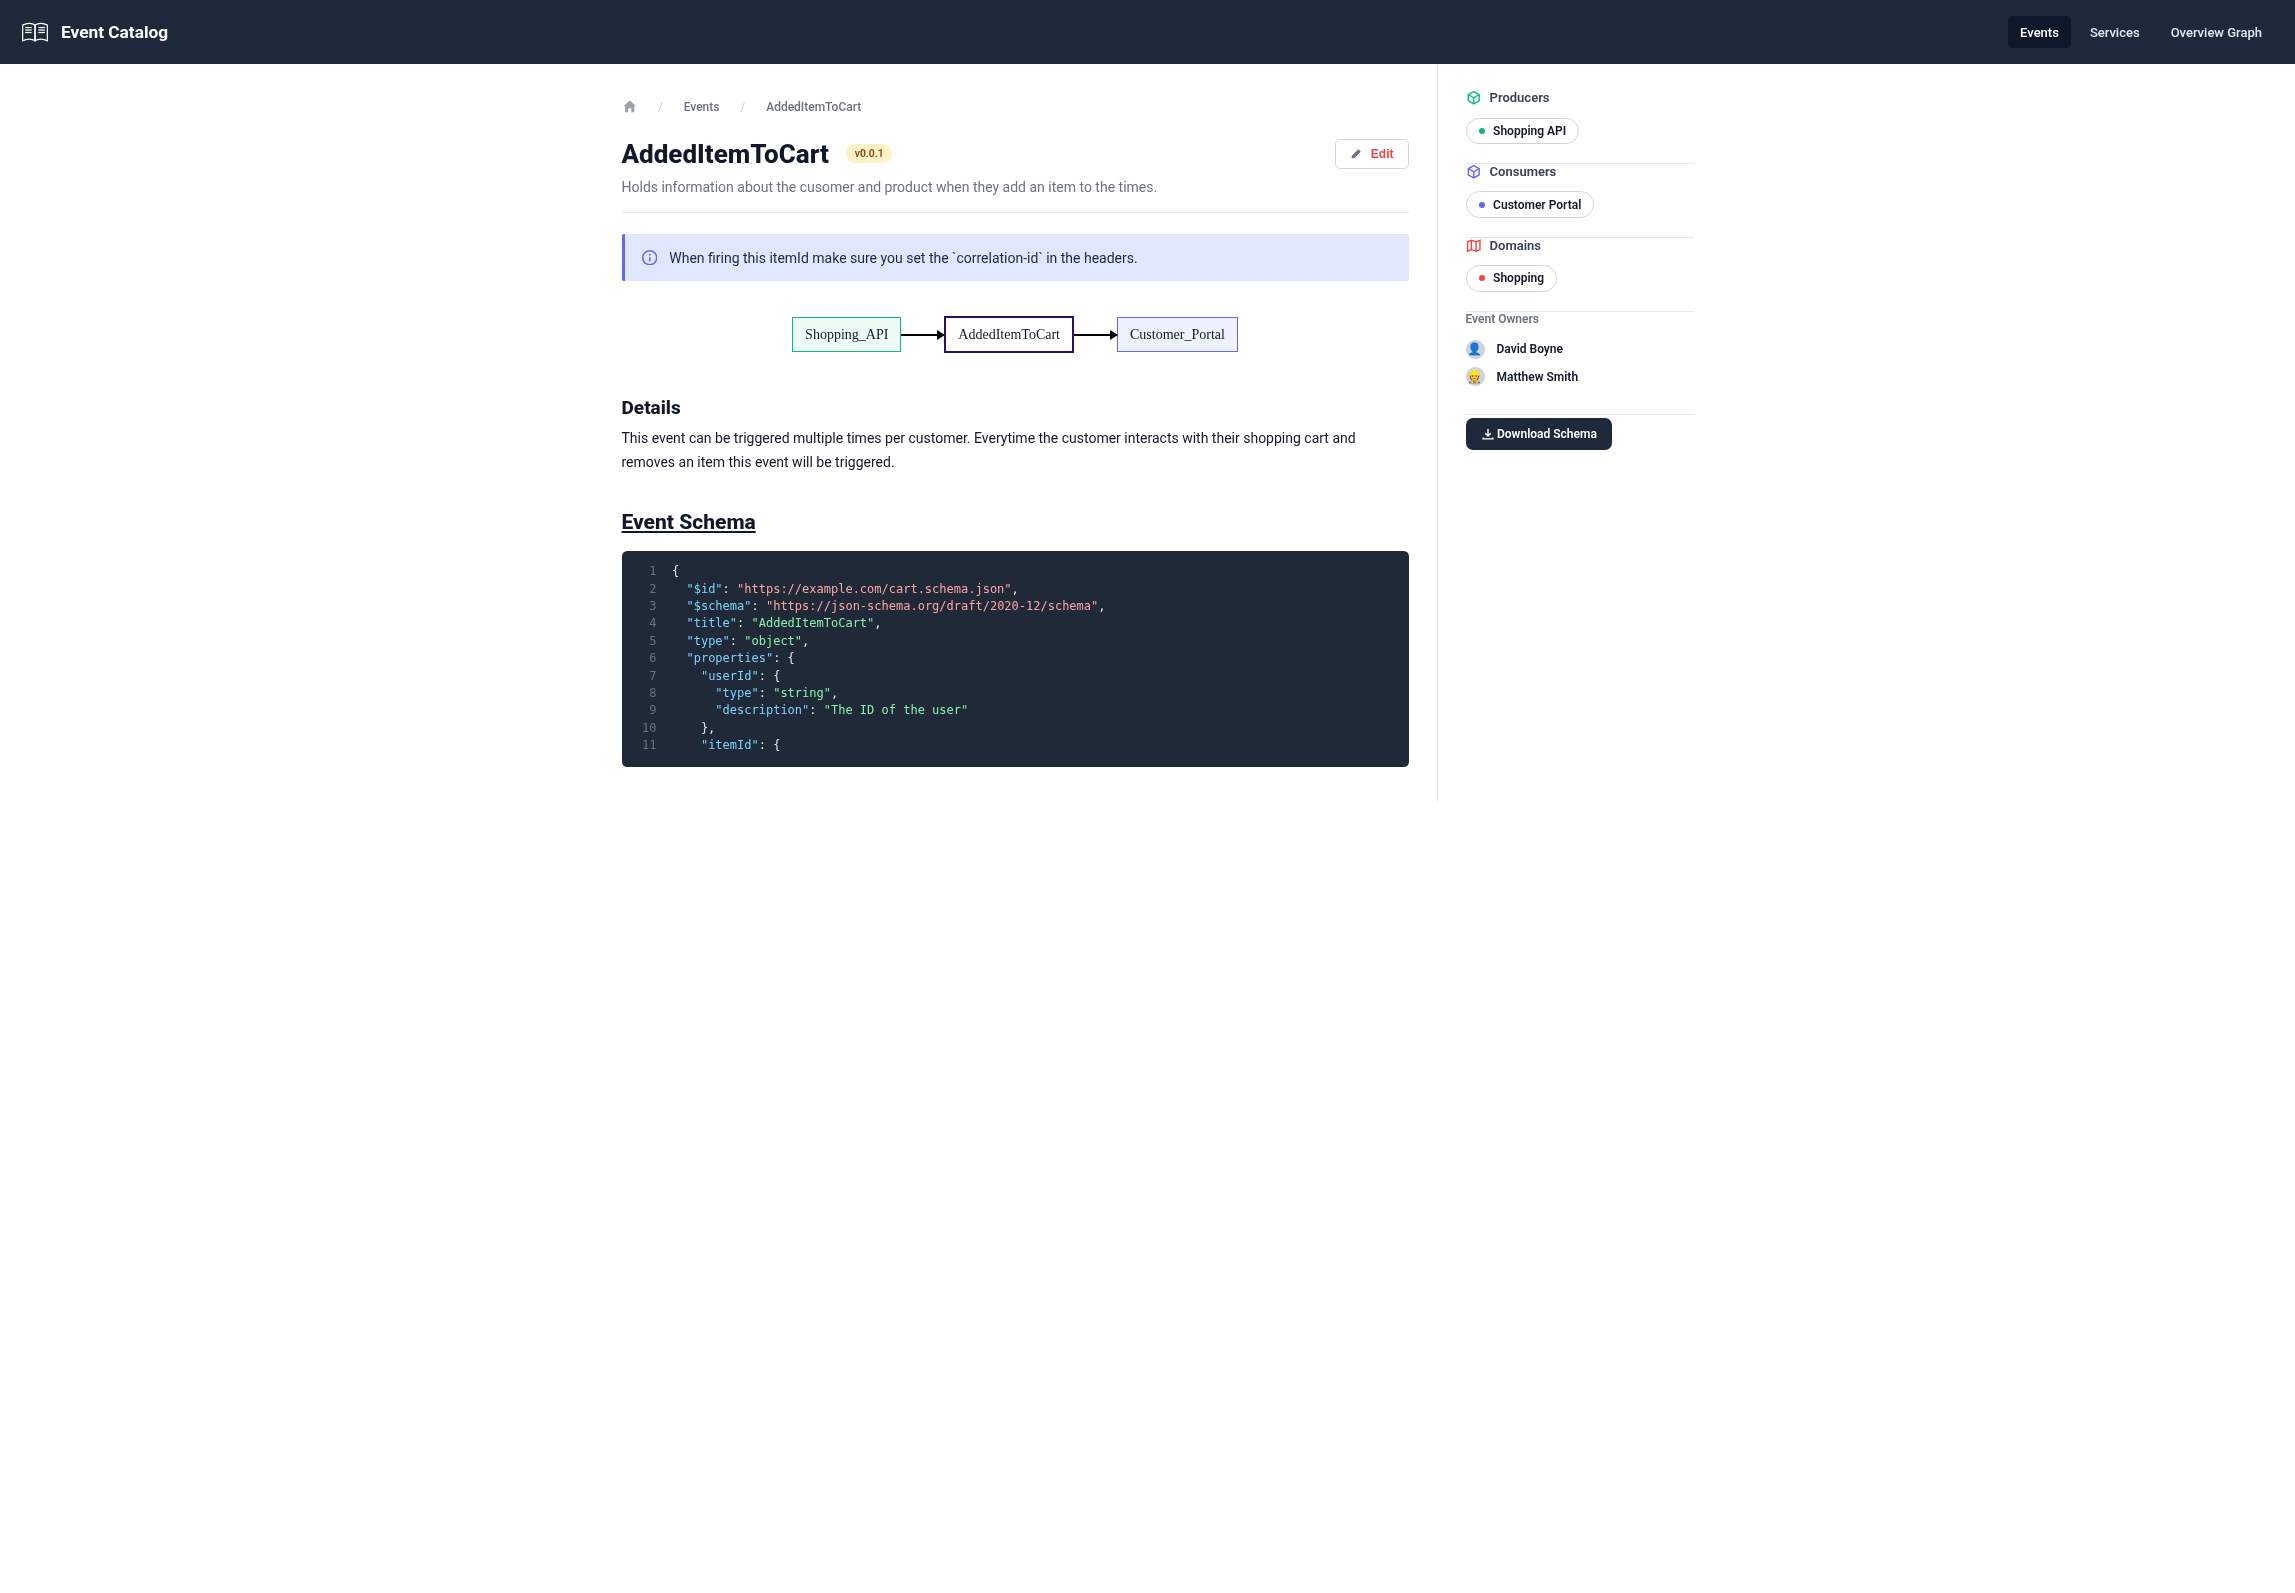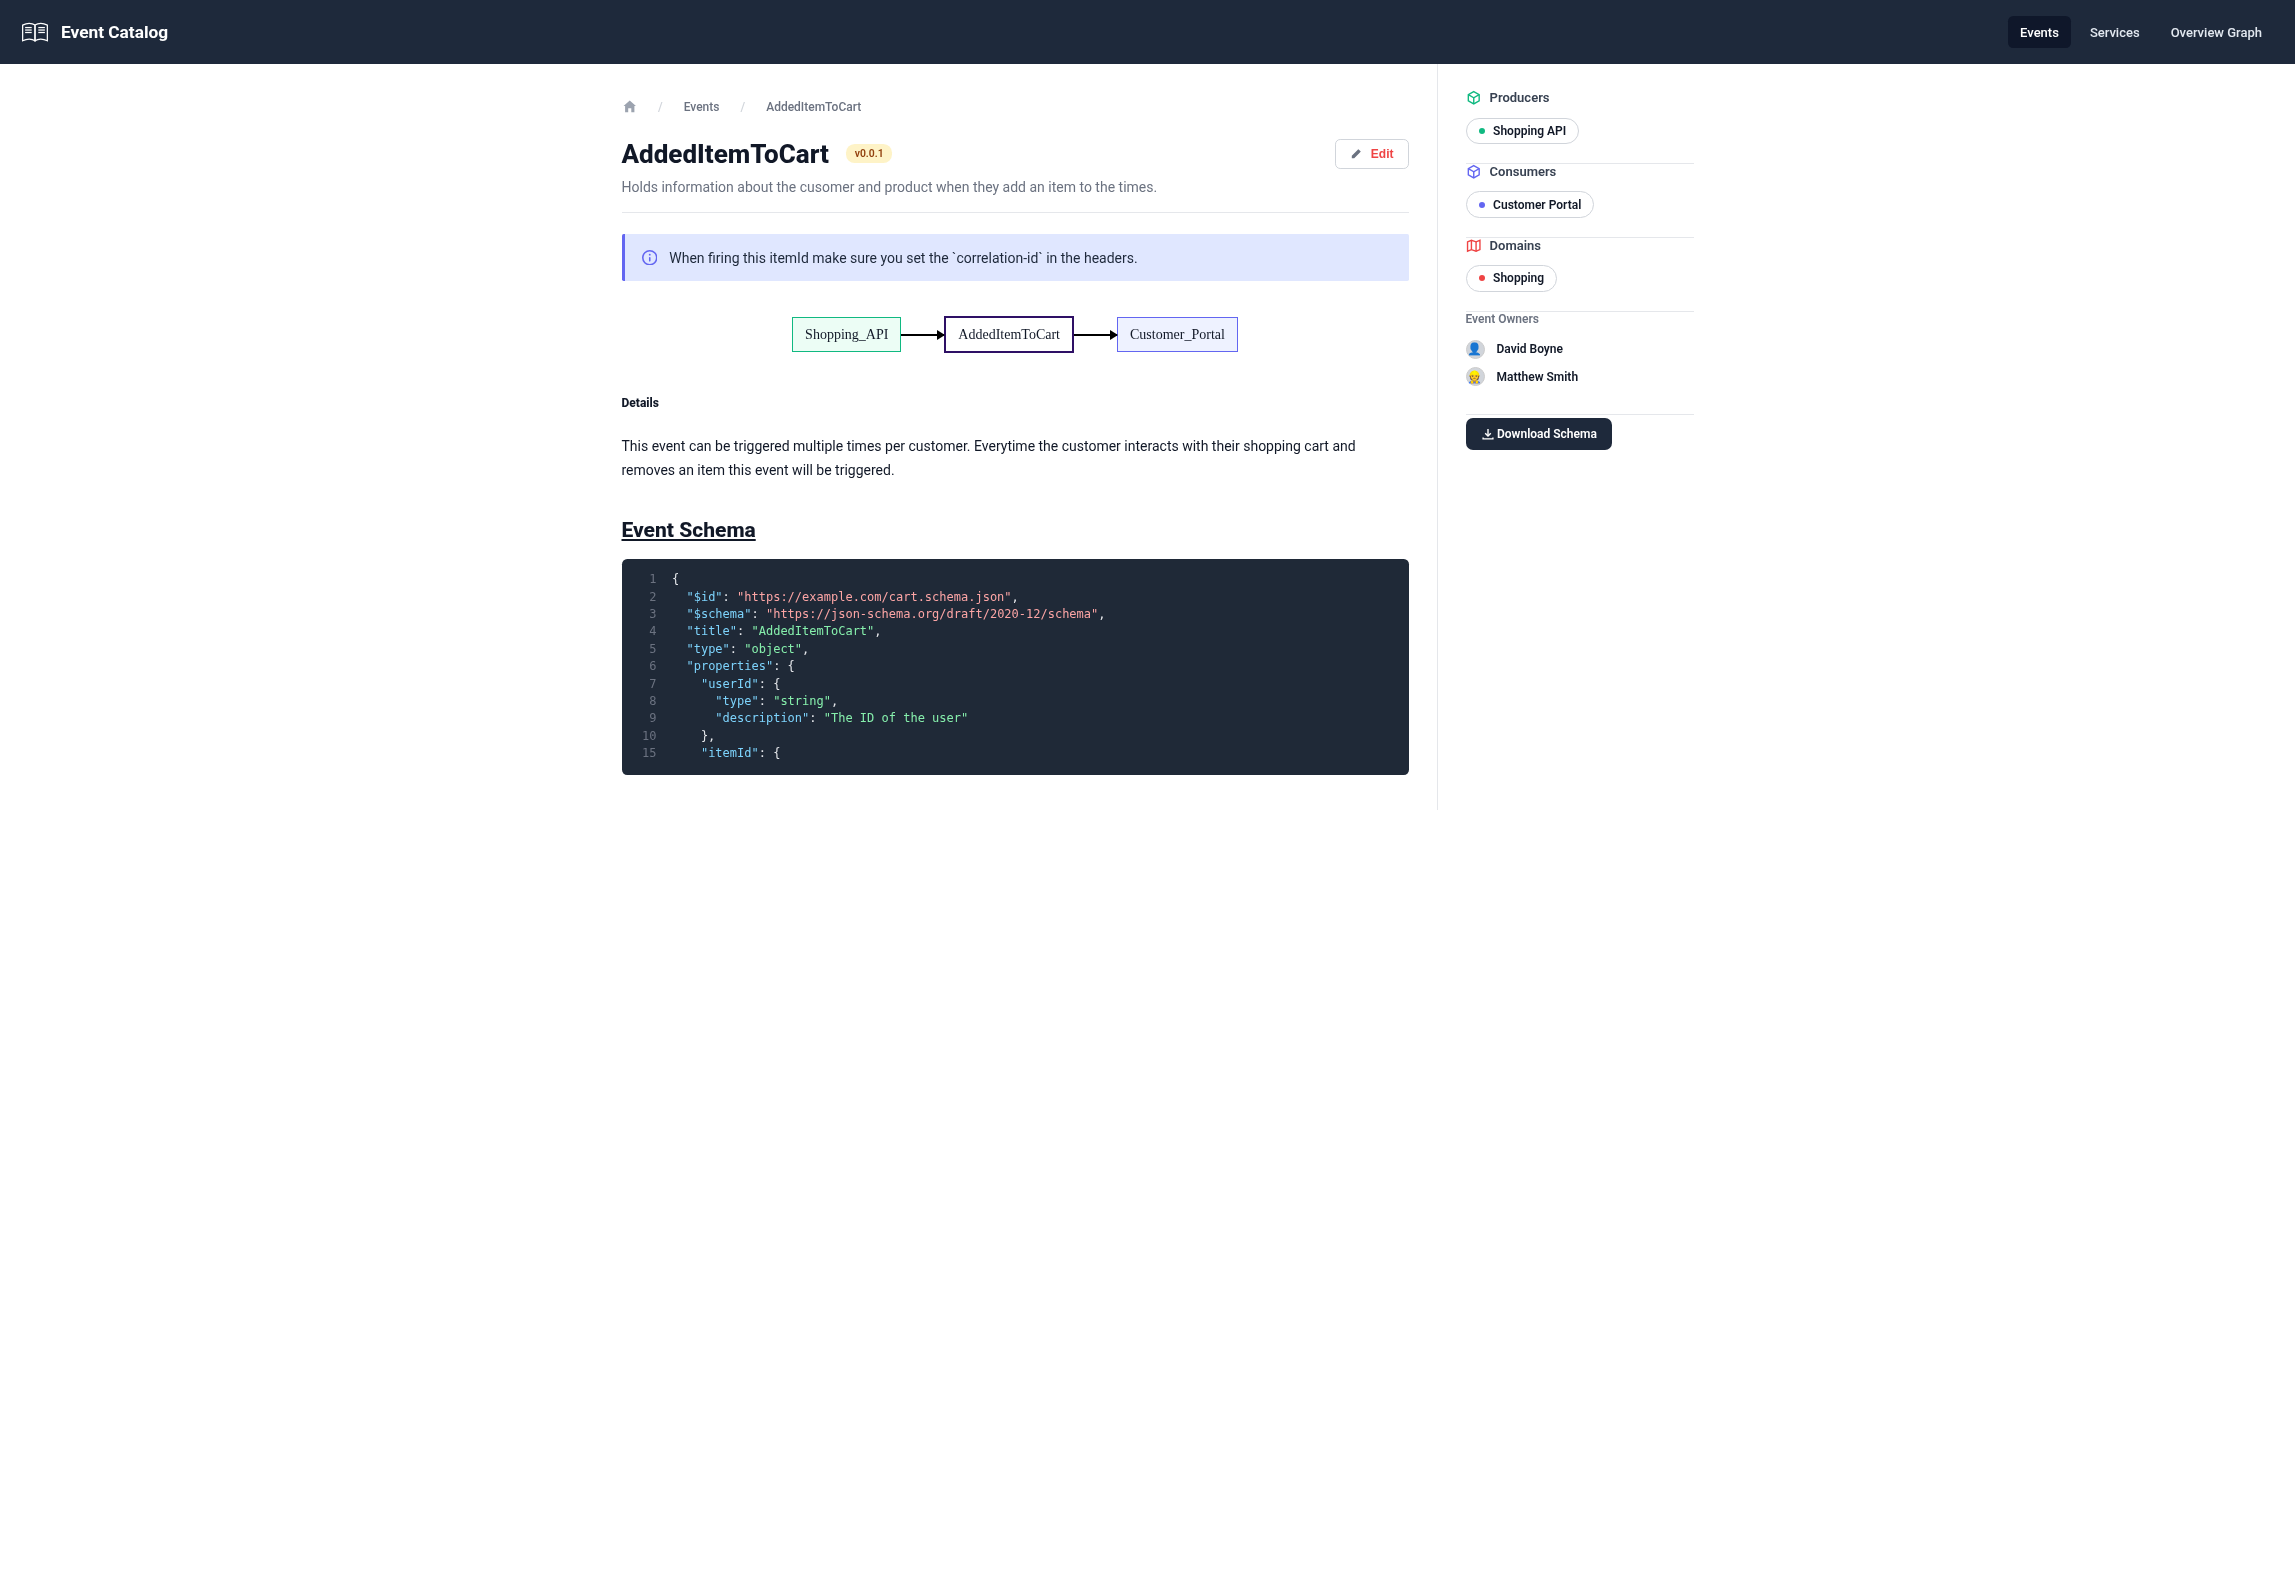--- a/index.html
+++ b/index.html
@@ -35,21 +35,21 @@
   .admonition-text { color: #1e293b; font-size: 14px; }
   
   .diagram { display: flex; justify-content: center; align-items: center; gap: 0; margin: 35px 0 43px; }
   .dbox { border: 0.9px solid; padding: 8.6px 12px; font-family: Georgia, serif; font-size: 14px; background: #fff; }
   .dbox.green { border-color: #10b981; background: #ecfdf5; }
   .dbox.purple { border: 2.6px solid #2e1065; background: #fff; font-weight: 400; }
   .dbox.blue { border-color: #6366f1; background: #eef2ff; }
   .arrow { width: 43px; height: 1.7px; background: #000; position: relative; }
   .arrow::after { content: ""; position: absolute; right: -0.9px; top: -4.3px; border-left: 8.6px solid #000; border-top: 5.2px solid transparent; border-bottom: 5.2px solid transparent; }
   
-  .section-h2 { font-size: 12px; font-weight: 800; margin-bottom: 25px; color: #111827; }
+  .section-h2 { font-size: 19px; font-weight: 800; margin-bottom: 8px; color: #111827; }
   .section-h2.underline { text-decoration: underline; font-size: 21px; margin-top: 35px; margin-bottom: 17.3px; }
   .body-text { font-size: 14px; color: #111827; line-height: 1.7; margin-bottom: 8.6px; }
   
   .code-block { background: #1f2937; border-radius: 5.2px; padding: 12px 0; font-family: "SFMono-Regular", Menlo, Consolas, monospace; font-size: 12px; overflow: hidden; }
   .code-line { display: flex; padding: 0 14px; line-height: 1.45; white-space: pre; }
   .ln { width: 21px; text-align: right; color: #6b7280; margin-right: 15.5px; user-select: none; flex-shrink: 0; }
   .c-punct { color: #e5e7eb; }
   .c-key { color: #7dd3fc; }
   .c-str { color: #fca5a5; }
   .c-str2 { color: #86efac; }
@@ -156,21 +156,21 @@
         <div class="code-line"><span class="ln">1</span><span><span class="c-punct">{</span></span></div>
         <div class="code-line"><span class="ln">2</span><span><span class="c-punct">  </span><span class="c-key">"$id"</span><span class="c-punct">: </span><span class="c-str">"https://example.com/cart.schema.json"</span><span class="c-punct">,</span></span></div>
         <div class="code-line"><span class="ln">3</span><span><span class="c-punct">  </span><span class="c-key">"$schema"</span><span class="c-punct">: </span><span class="c-str">"https://json-schema.org/draft/2020-12/schema"</span><span class="c-punct">,</span></span></div>
         <div class="code-line"><span class="ln">4</span><span><span class="c-punct">  </span><span class="c-key">"title"</span><span class="c-punct">: </span><span class="c-str2">"AddedItemToCart"</span><span class="c-punct">,</span></span></div>
         <div class="code-line"><span class="ln">5</span><span><span class="c-punct">  </span><span class="c-key">"type"</span><span class="c-punct">: </span><span class="c-str2">"object"</span><span class="c-punct">,</span></span></div>
         <div class="code-line"><span class="ln">6</span><span><span class="c-punct">  </span><span class="c-key">"properties"</span><span class="c-punct">: {</span></span></div>
         <div class="code-line"><span class="ln">7</span><span><span class="c-punct">    </span><span class="c-key">"userId"</span><span class="c-punct">: {</span></span></div>
         <div class="code-line"><span class="ln">8</span><span><span class="c-punct">      </span><span class="c-key">"type"</span><span class="c-punct">: </span><span class="c-str2">"string"</span><span class="c-punct">,</span></span></div>
         <div class="code-line"><span class="ln">9</span><span><span class="c-punct">      </span><span class="c-key">"description"</span><span class="c-punct">: </span><span class="c-str2">"The ID of the user"</span></span></div>
         <div class="code-line"><span class="ln">10</span><span><span class="c-punct">    },</span></span></div>
-        <div class="code-line"><span class="ln">15</span><span><span class="c-punct">    </span><span class="c-key">"itemId"</span><span class="c-punct">: {</span></span></div>
+        <div class="code-line"><span class="ln">11</span><span><span class="c-punct">    </span><span class="c-key">"itemId"</span><span class="c-punct">: {</span></span></div>
       </div>
 
   </main>
 
   <aside class="sidebar">
 
     <div class="sb-section">
       <div class="sb-head">
         <span>
           <svg width="15.5" height="15.5" viewBox="0 0 20 20" fill="none" stroke="#10b981" stroke-width="1.8">

